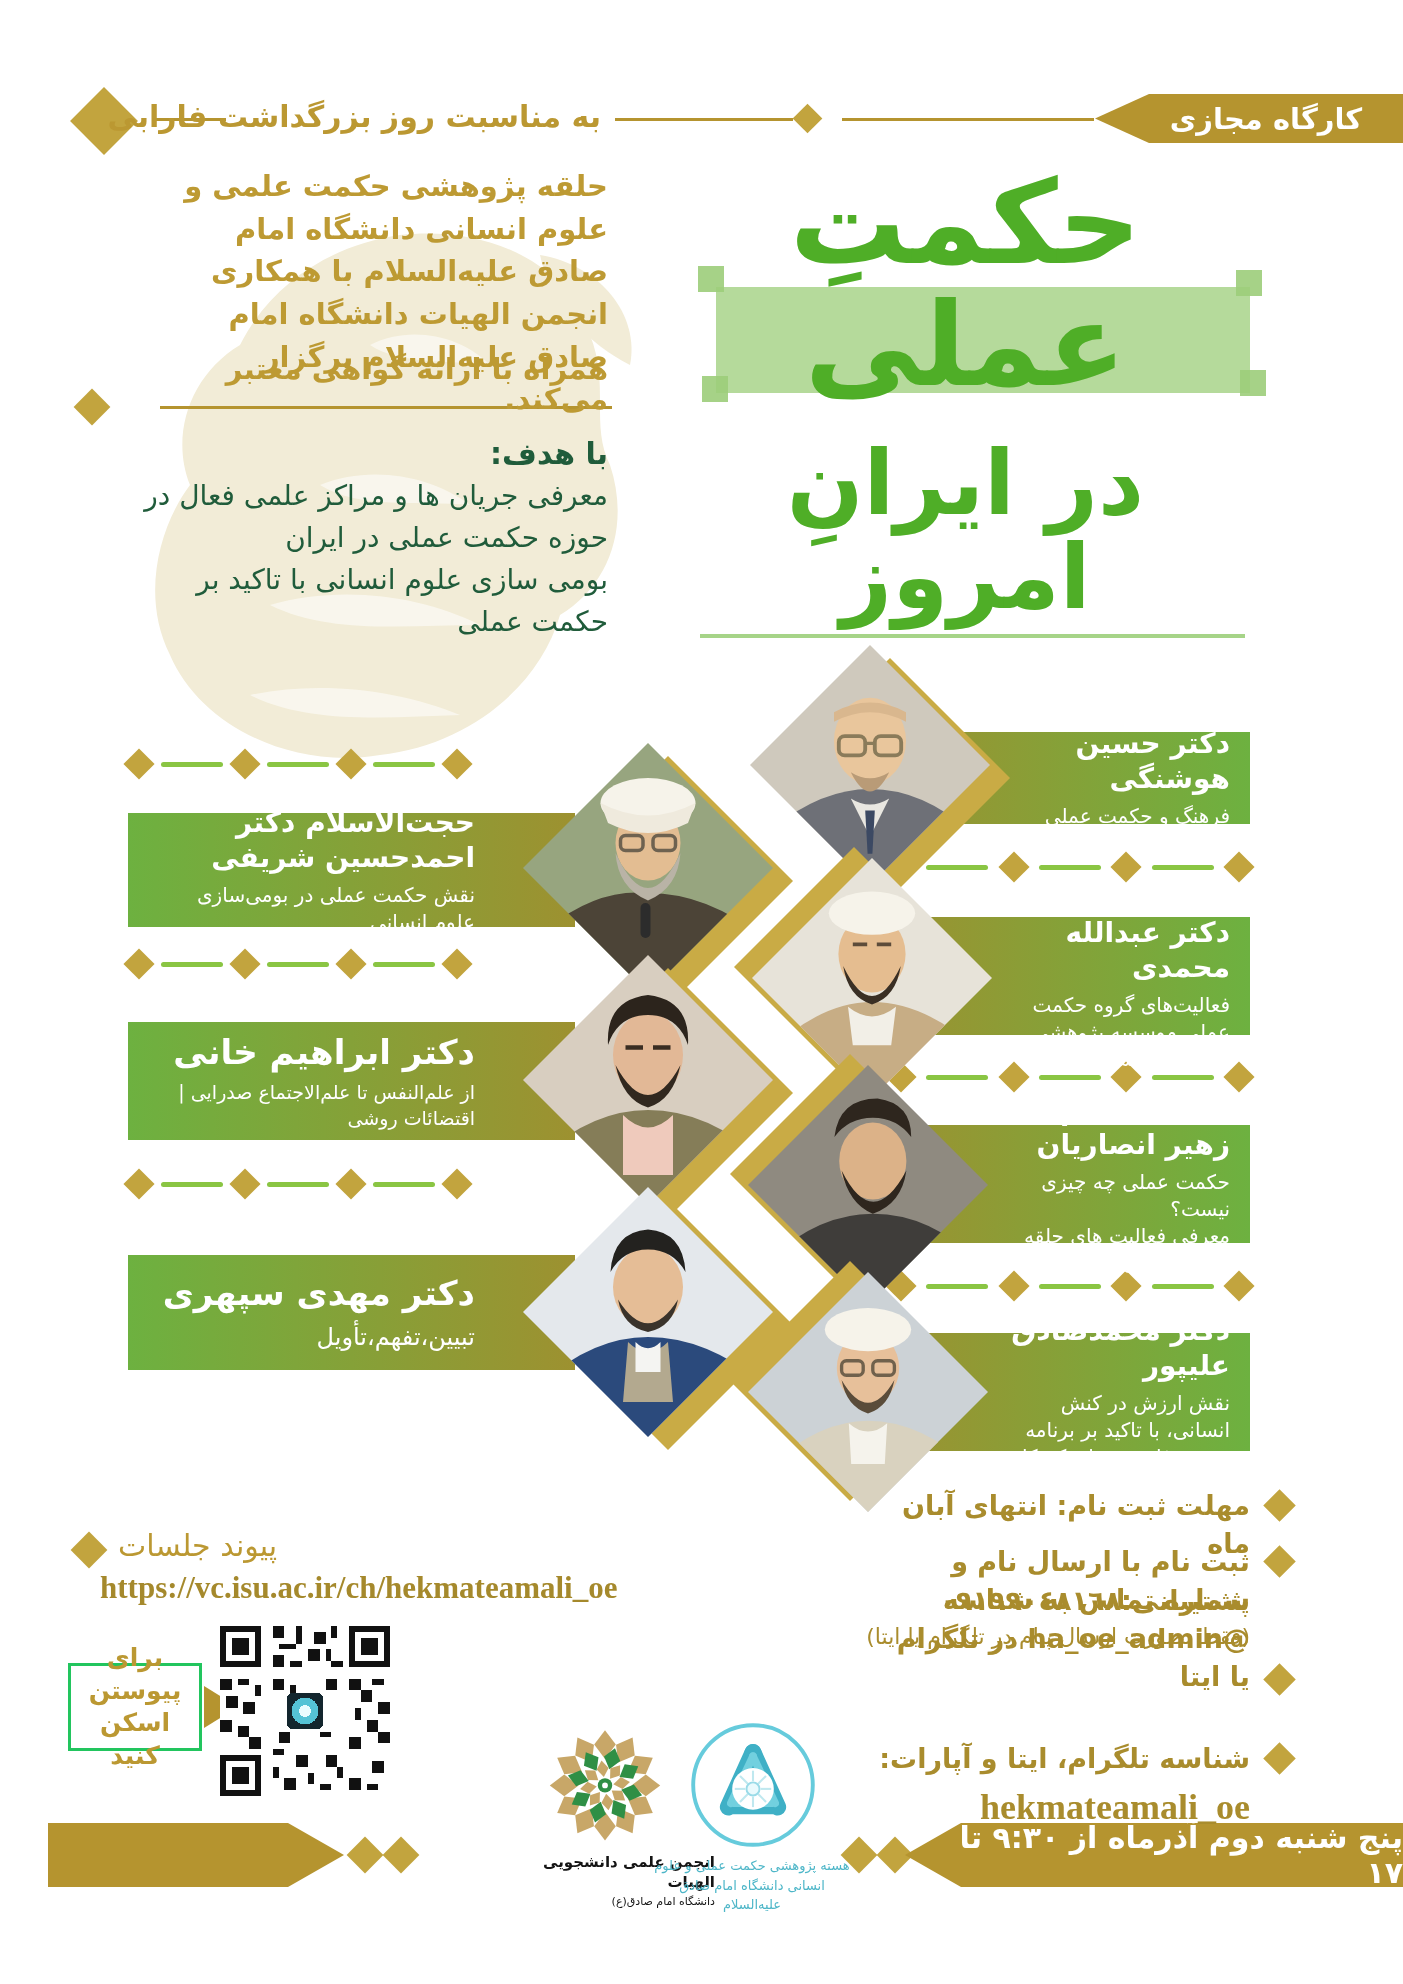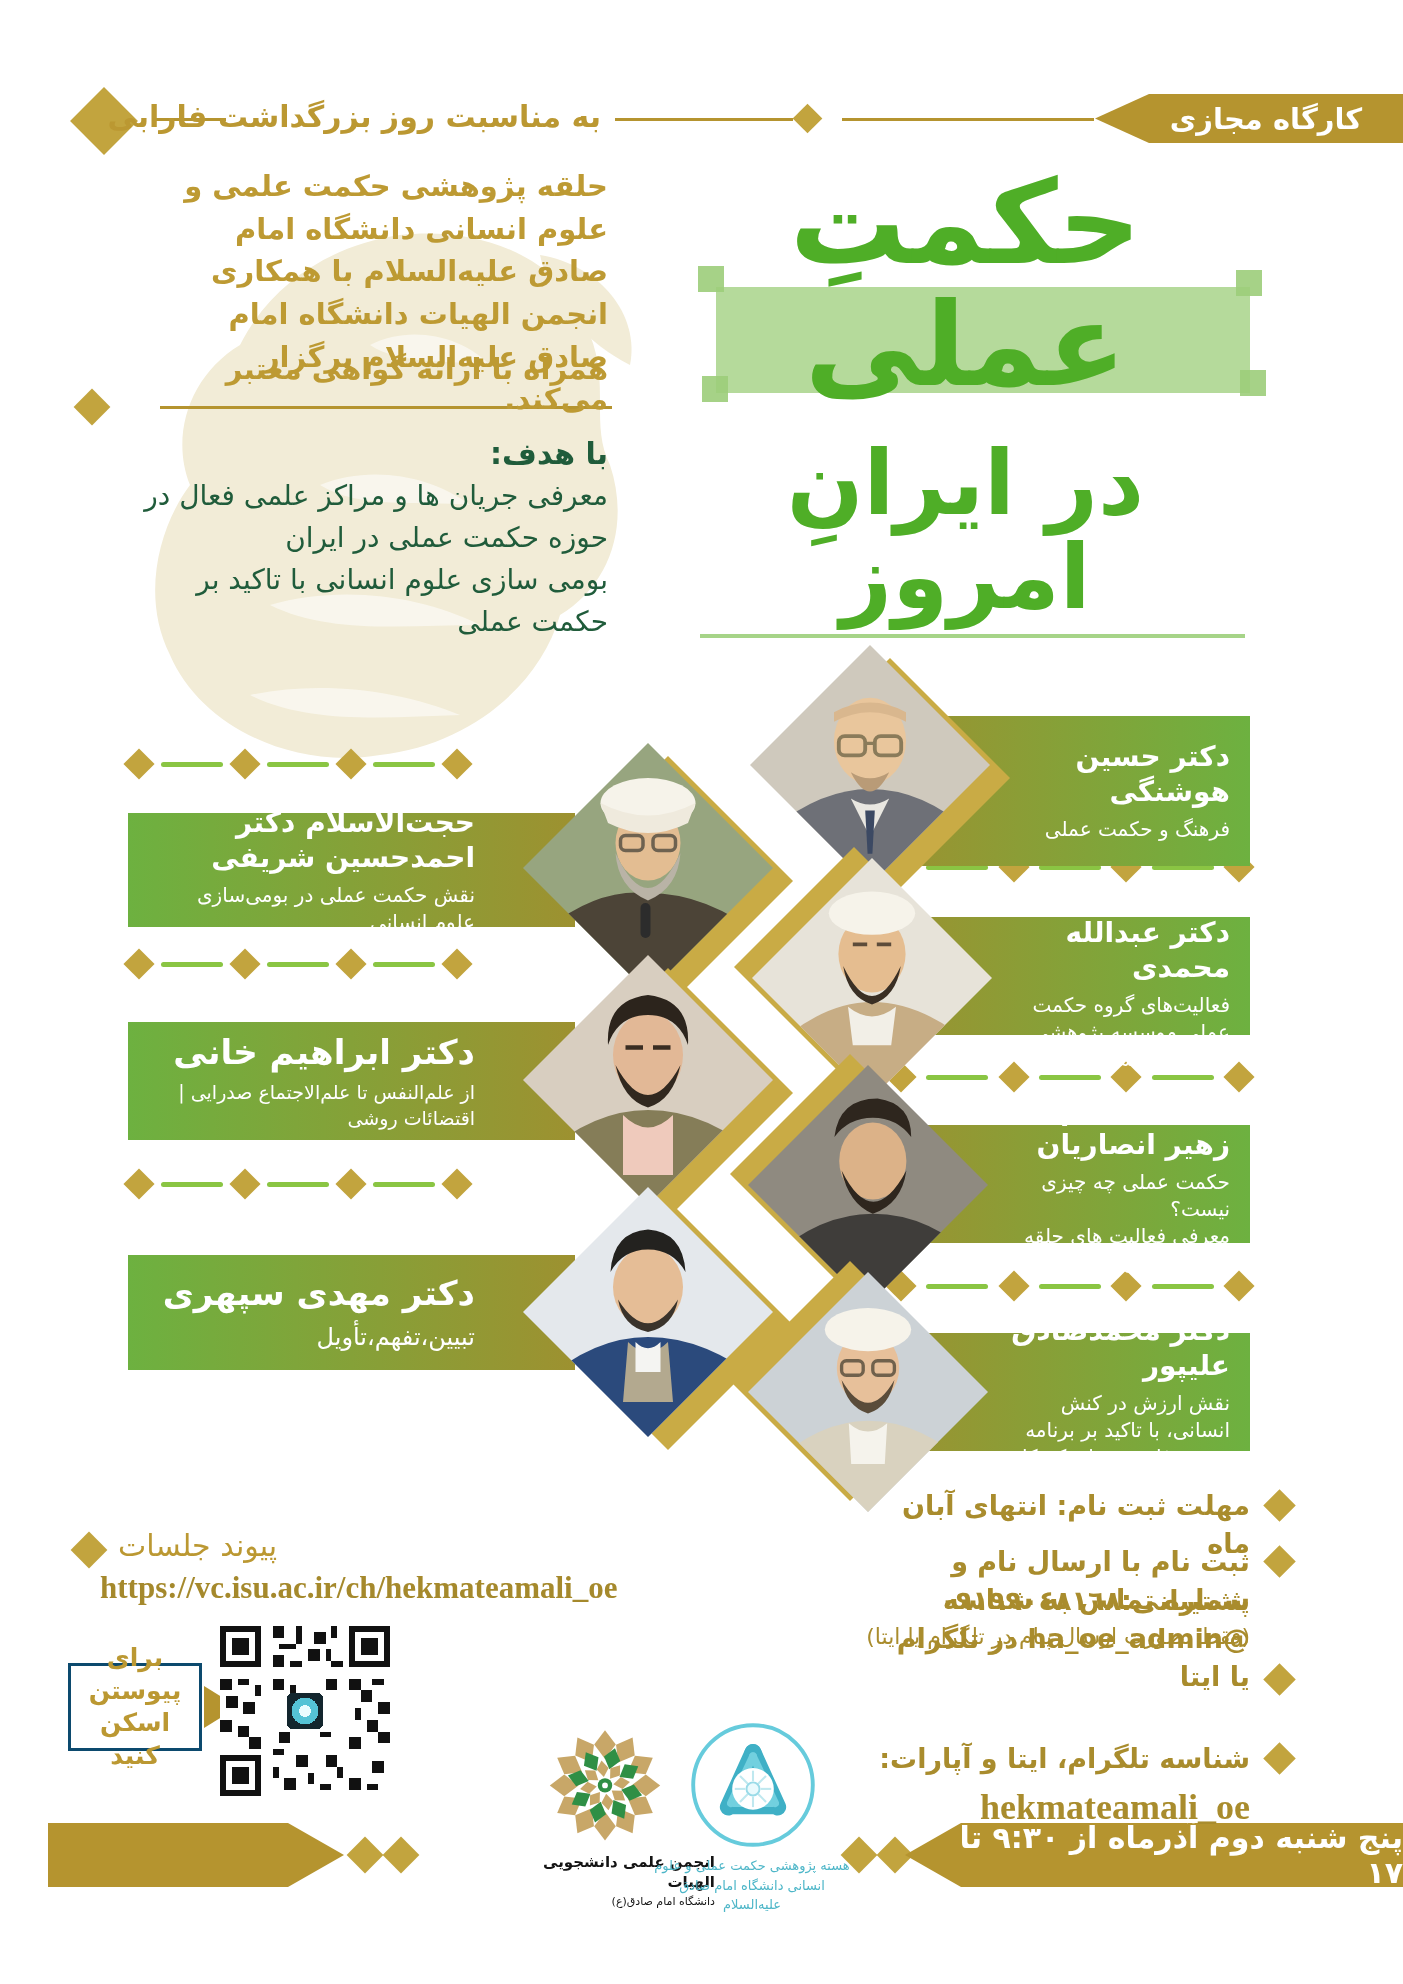--- a/index.html
+++ b/index.html
@@ -35,21 +35,21 @@
   #title .l2{display:block;font-size:90px;line-height:1.05;margin-top:30px;}
   #title-underline{position:absolute;left:700px;top:634px;width:545px;height:4px;background:#a6d488;z-index:1;}
 
   
   .banner{position:absolute;display:flex;flex-direction:column;justify-content:center;color:#fff;z-index:2;text-align:right;}
   .banner .name{font-weight:bold;font-size:28px;line-height:1.25;}
   .banner .name-lg{font-size:34px;}
   .banner .topic{font-size:20px;line-height:1.35;margin-top:7px;}
   .banner.rightcol{background:linear-gradient(90deg,#9d9130,#6db140);padding:0 20px 0 118px;}
   .banner.leftcol{background:linear-gradient(90deg,#6db140,#9d9130);padding:0 100px 0 26px;}
-  #b1{left:880px;top:716px;width:370px;height:150px;}
+  #b1{left:880px;top:732px;width:370px;height:92px;}
   #b2{left:128px;top:813px;width:447px;height:114px;}
   #b3{left:880px;top:917px;width:370px;height:118px;}
   #b4{left:128px;top:1022px;width:447px;height:118px;}
   #b5{left:880px;top:1125px;width:370px;height:118px;}
   #b6{left:128px;top:1255px;width:447px;height:115px;}
   #b7{left:880px;top:1333px;width:370px;height:118px;}
 
   .photo{position:absolute;z-index:3;}
   .photo .ph-b,.photo .ph-i{position:absolute;inset:0;clip-path:polygon(50% 0,100% 50%,50% 100%,0 50%);}
   .photo .ph-b{background:#c9ab45;}
@@ -87,21 +87,21 @@
   #rb1{left:1268px;top:1494px;width:23px;height:23px;}
   #rb2{left:1268px;top:1550px;width:23px;height:23px;}
   #rb3{left:1268px;top:1668px;width:23px;height:23px;}
   #rb4{left:1268px;top:1747px;width:23px;height:23px;}
 
   
   #link-dia{left:76px;top:1537px;width:26px;height:26px;}
   #link-label{position:absolute;left:118px;top:1528px;font-size:30px;font-weight:normal;color:#bb9832;z-index:2;}
   #link-url{position:absolute;left:100px;top:1570px;font-family:"Liberation Serif","DejaVu Serif",serif;
             font-size:31px;font-weight:bold;color:#a5892c;direction:ltr;z-index:2;}
-  #scan-box{position:absolute;left:68px;top:1663px;width:134px;height:88px;border:3px solid #0c4a6e;
+  #scan-box{position:absolute;left:68px;top:1663px;width:134px;height:88px;border:3px solid #22c55e;
             color:#bb9832;font-size:25px;font-weight:bold;display:flex;flex-direction:column;align-items:center;
             justify-content:center;line-height:1.3;text-align:center;z-index:2;}
   #scan-arrow{position:absolute;left:204px;top:1686px;width:0;height:0;border-top:21px solid transparent;
               border-bottom:21px solid transparent;border-left:34px solid #b5942f;z-index:2;}
   #qr{position:absolute;left:220px;top:1626px;width:170px;height:170px;z-index:2;}
 
   
   #left-banner{position:absolute;left:48px;top:1823px;width:296px;height:64px;background:#b5942f;
                clip-path:polygon(0 0,calc(100% - 56px) 0,100% 50%,calc(100% - 56px) 100%,0 100%);z-index:2;}
   #lb-d1{left:352px;top:1842px;width:26px;height:26px;}

